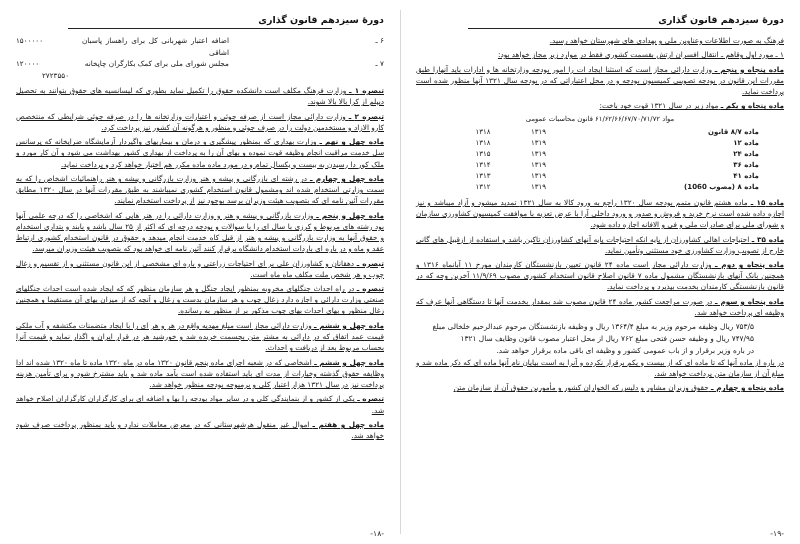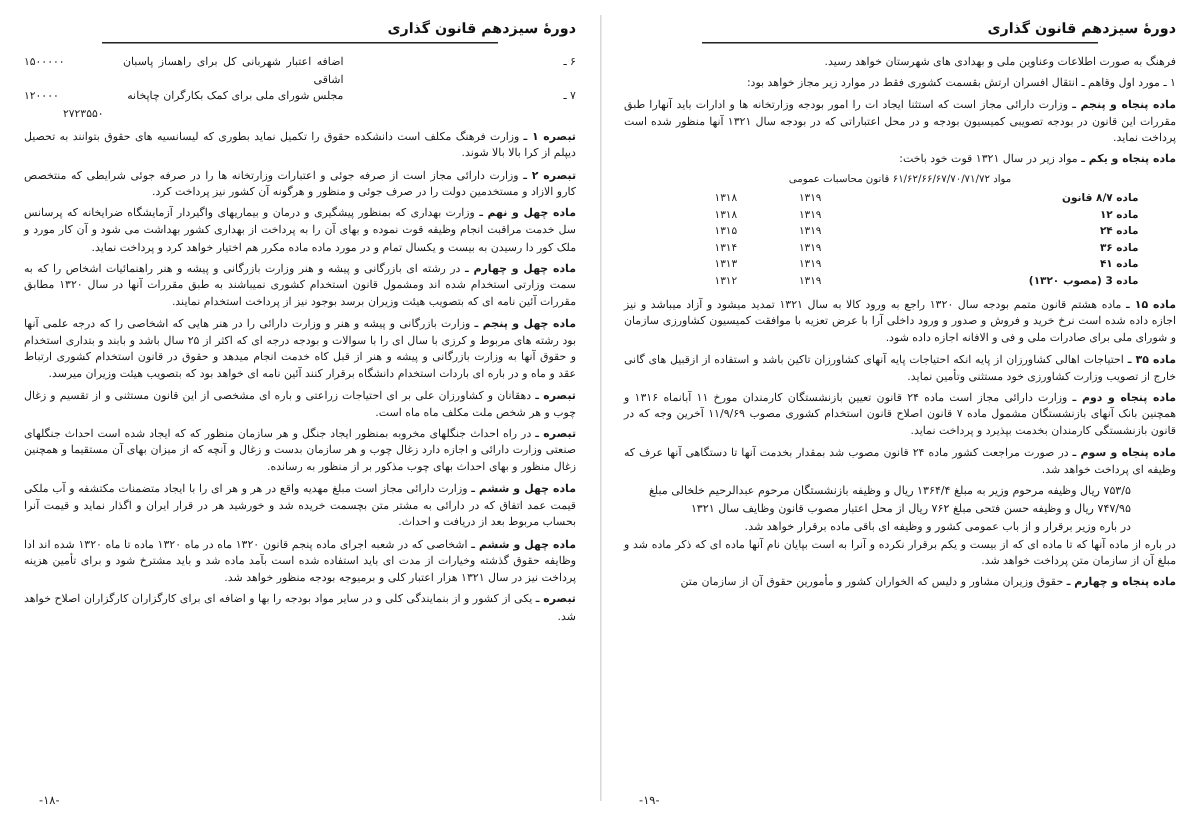--- a/index.html
+++ b/index.html
@@ -51,20 +51,21 @@
   }
   .body{
     font-size:7.3px;
     line-height:1.52;
     text-align:justify;
     text-justify:inter-word;
   }
   .para{
     margin:0 0 3.0px 0;
     text-align:justify;
+    text-decoration:underline;
   }
   .art{
     margin:3.5px 0 3.0px 0;
   }
   .art b{ font-weight:bold; }
   .center{ text-align:center; }
   .tbl{
     width:88%;
     margin:2px auto 4px auto;
     border-collapse:collapse;
@@ -81,25 +82,24 @@
   .money{
     direction:rtl;
     font-size:7.4px;
     padding-right:30px;
     line-height:1.6;
   }
   .money div{ letter-spacing:0.3px;}
   .pg{
     position:absolute;
     bottom:6px;
-    left:0;right:1px;
-    text-align:left;
+    left:0;right:16px;
+    text-align:right;
     font-size:7.6px;
     letter-spacing:1px;
-    padding-left:26px;
   }
   .small{font-size:6.8px;}
   .top-items{
     font-size:7.3px;
     line-height:1.6;
   }
   .top-items .row{
     display:flex;
     justify-content:space-between;
     gap:8px;
@@ -166,21 +166,21 @@
               <td class="l">ماده ۳۶</td>
               <td>۱۳۱۹</td>
               <td class="r">۱۳۱۴</td>
             </tr>
             <tr>
               <td class="l">ماده ۴۱</td>
               <td>۱۳۱۹</td>
               <td class="r">۱۳۱۳</td>
             </tr>
             <tr>
-              <td class="l">ماده 3 (مصوب ۱۳۲۰)</td>
+              <td class="l">ماده ۸ (مصوب 1060)</td>
               <td>۱۳۱۹</td>
               <td class="r">۱۳۱۲</td>
             </tr>
           </tbody>
         </table>
       </div>
 
       <div class="art">
         <p class="para">
           <b>ماده ۱۵ ـ</b>
@@ -307,17 +307,23 @@
         </p>
       </div>
 
       <div class="art">
         <p class="para">
           <b>تبصره ـ</b>
           <span>یکی از کشور و از بنمایندگی کلی و در سایر مواد بودجه را بها و اضافه ای برای کارگزاران کارگزاران اصلاح خواهد شد.</span>
         </p>
       </div>
 
+      <div class="art">
+        <p class="para">
+          <b>ماده چهل و هفتم ـ</b>
+          <span>اموال غیر منقول هرشهرستانی که در معرض معاملات ندارد و باید بمنظور پرداخت صرف شود خواهد شد.</span>
+        </p>
+      </div>
 
     </div>
     <div class="pg">-۱۸-</div>
   </div>
 </div>
 
 </body></html>

